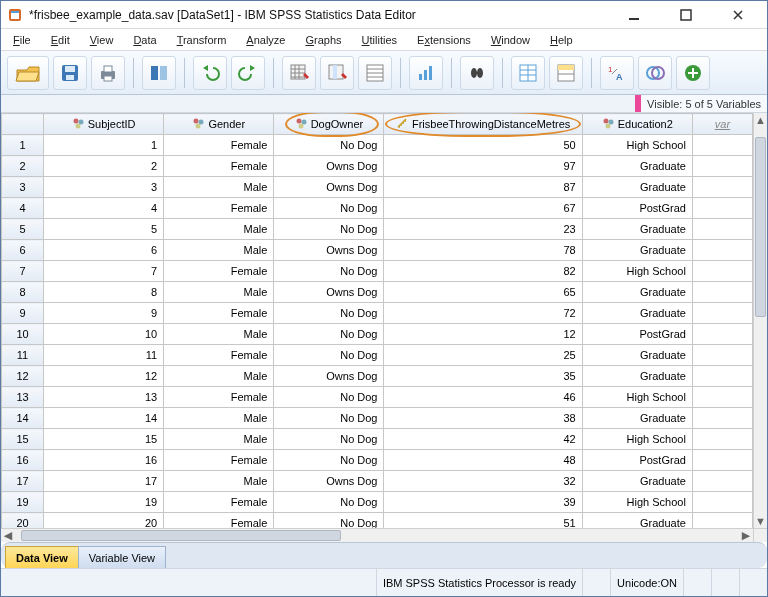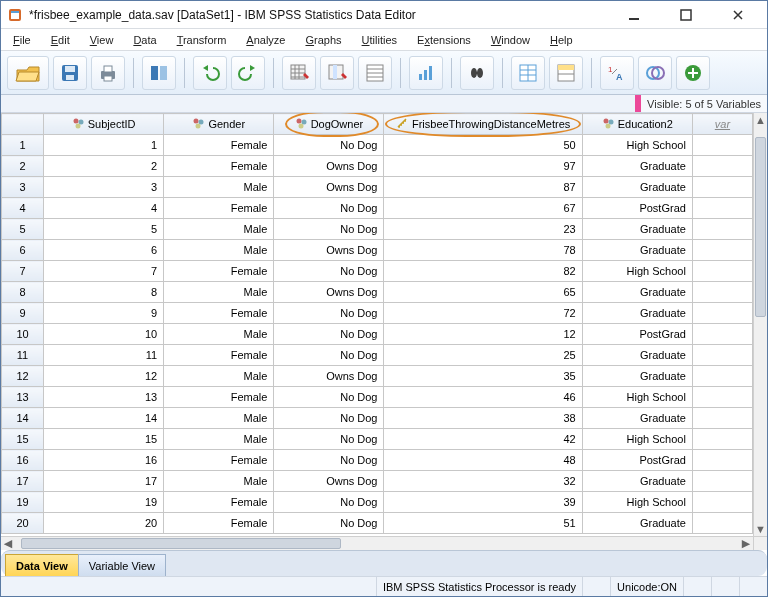--- a/index.html
+++ b/index.html
@@ -51,21 +51,21 @@
   .hscroll .arrow { position:absolute; top:0; bottom:0; width:14px; display:flex;align-items:center;justify-content:center; color:#666; }
   .hscroll .arrow.left { left:0; } .hscroll .arrow.right { right:0; }
   .corner { position:absolute; right:0; bottom:0; width:14px; height:14px; background:#f0f0f0; border-left:1px solid #cfcfcf; border-top:1px solid #cfcfcf; }
 
   .annot { position:absolute; border:2px solid #e08a2a; border-radius:50%/60%; pointer-events:none; }
 
   .tabs { height:26px; background:#dfe7f2; border-top:1px solid #b9c6d6; display:flex; align-items:flex-end; padding-left:4px; gap:0;border-radius:9px; }
   .tab { height:22px; padding:0 10px; display:flex; align-items:center; border:1px solid #9db2cc; border-bottom:none; background:linear-gradient(#e9f0fb,#cfddef); margin-right:-1px; font-size:11px; cursor:pointer; }
   .tab.active { background:linear-gradient(#ffe89a,#ffd557); border-color:#caa535; font-weight:bold; }
 
-  .statusbar { height:20px; background:#eef3fa; border-top:1px solid #cfd7e2; display:flex; align-items:center; font-size:11px; }
+  .statusbar { height:28px; background:#eef3fa; border-top:1px solid #cfd7e2; display:flex; align-items:center; font-size:11px; }
   .status-cell { height:100%; border-left:1px solid #cfd7e2; display:flex; align-items:center; padding:0 6px; }
   .statusbar .flex { flex:1; }
   .status-small { width:28px; }
 </style>
 </head>
 <body>
 
 <div class="window">
 
   <div class="titlebar">

